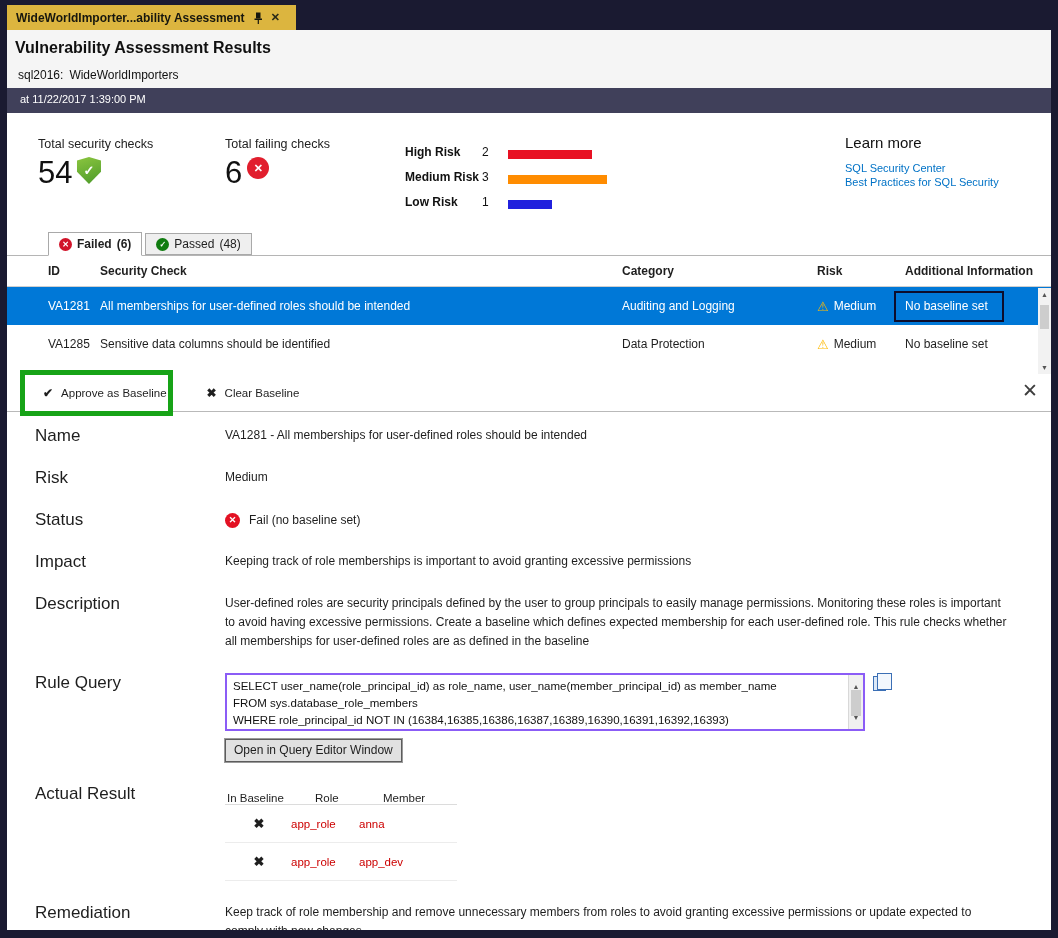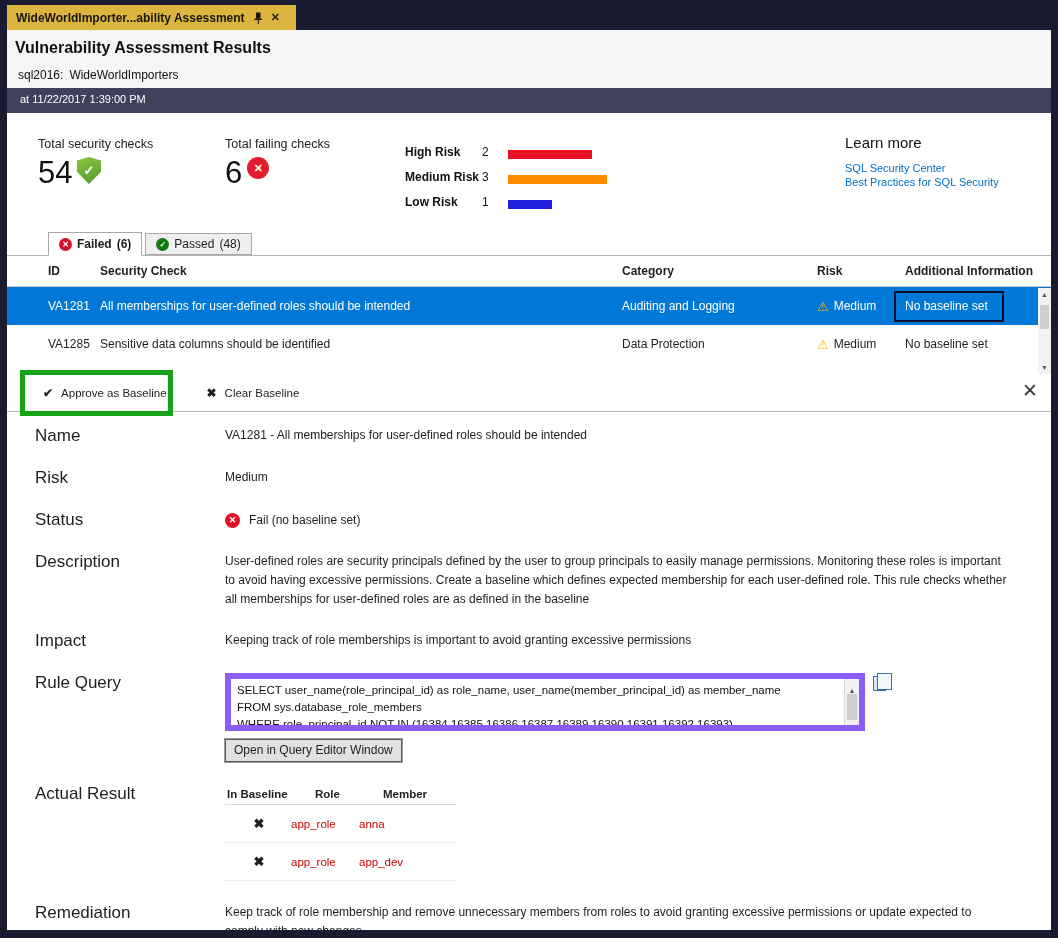--- a/index.html
+++ b/index.html
@@ -80,32 +80,32 @@
   
   .details{flex:1;padding-top:14px;background:#fff;overflow:hidden}
   .drow{display:flex;margin-bottom:22px}
   .dlabel{width:218px;padding-left:28px;font-size:17px;color:#1e1e1e;flex-shrink:0}
   .dvalue{font-size:12px;color:#1e1e1e;line-height:19px;width:782px}
   .status-line{display:flex;align-items:center}
   .fail-ico{width:15px;height:15px;border-radius:50%;background:#e31123;color:#fff;font-size:9px;font-weight:bold;
     display:flex;align-items:center;justify-content:center;margin-right:9px;flex-shrink:0}
 
   .query-wrap{display:flex;align-items:flex-start;gap:8px}
-  .query-box{width:640px;height:58px;border:6px solid #8b5cf6;position:relative;padding:3px 20px 3px 6px;
+  .query-box{width:640px;height:58px;border:2px solid #8b5cf6;position:relative;padding:3px 20px 3px 6px;
     font-size:11.5px;line-height:17px;color:#111;white-space:nowrap;overflow:hidden}
   .vscroll2{position:absolute;right:0;top:0;bottom:0;width:15px;background:#f0f0f0;border-left:1px solid #d8d8d8;
     display:flex;flex-direction:column;justify-content:space-between;align-items:center;font-size:7px;color:#555;padding:3px 0;cursor:pointer}
   .vscroll2 .thumb{position:absolute;left:2px;top:15px;width:10px;height:26px;background:#cdcdcd}
   .copy-icon{width:13px;height:15px;border:1px solid #3b6fb5;background:#dbe8f7;position:relative;margin-top:3px;cursor:pointer}
   .copy-icon:before{content:"";position:absolute;left:3px;top:-4px;width:13px;height:15px;border:1px solid #3b6fb5;background:#f2f7fd}
   .open-btn{margin-top:8px;font-size:12px;padding:3px 8px 4px;border:1px solid #5c5c5c;background:#e1e1e1;
     outline:1px solid #9a9a9a;cursor:pointer;font-family:"Liberation Sans",sans-serif;color:#1e1e1e}
 
   .ar-table{font-size:11.5px;color:#1e1e1e;width:232px}
-  .ar-head{display:flex;height:21px;font-weight:700;border-bottom:1px solid #dcdcdc;align-items:center}
+  .ar-head{display:flex;height:21px;font-weight:400;border-bottom:1px solid #dcdcdc;align-items:flex-end}
   .ar-c1{width:90px;padding-left:2px;flex-shrink:0}
   .ar-c2{width:68px;flex-shrink:0}
   .ar-c3{width:70px;flex-shrink:0}
   .ar-row{display:flex;align-items:center;height:38px;border-bottom:1px solid #ececec}
   .ar-x{font-size:13px;font-weight:bold;text-align:center;width:66px !important}
   .ar-red{color:#cc0000}
 </style>
 </head>
 <body>
 
@@ -256,27 +256,27 @@
 
       <div class="drow">
         <span class="dlabel">Status</span>
         <span class="dvalue status-line">
           <span class="fail-ico">✕</span>
           <span>Fail (no baseline set)</span>
         </span>
       </div>
 
       <div class="drow">
+        <span class="dlabel">Impact</span>
+        <span class="dvalue">Keeping track of role memberships is important to avoid granting excessive permissions</span>
+      </div>
+
+      <div class="drow">
         <span class="dlabel">Description</span>
         <span class="dvalue">User-defined roles are security principals defined by the user to group principals to easily manage permissions. Monitoring these roles is important to avoid having excessive permissions. Create a baseline which defines expected membership for each user-defined role. This rule checks whether all memberships for user-defined roles are as defined in the baseline</span>
-      </div>
-
-      <div class="drow">
-        <span class="dlabel">Impact</span>
-        <span class="dvalue">Keeping track of role memberships is important to avoid granting excessive permissions</span>
       </div>
 
       <div class="drow">
         <span class="dlabel">Rule Query</span>
         <div>
           <div class="query-wrap">
             <div class="query-box">
               <div>SELECT user_name(role_principal_id) as role_name, user_name(member_principal_id) as member_name</div>
               <div>FROM sys.database_role_members</div>
               <div>WHERE role_principal_id NOT IN (16384,16385,16386,16387,16389,16390,16391,16392,16393)</div>

